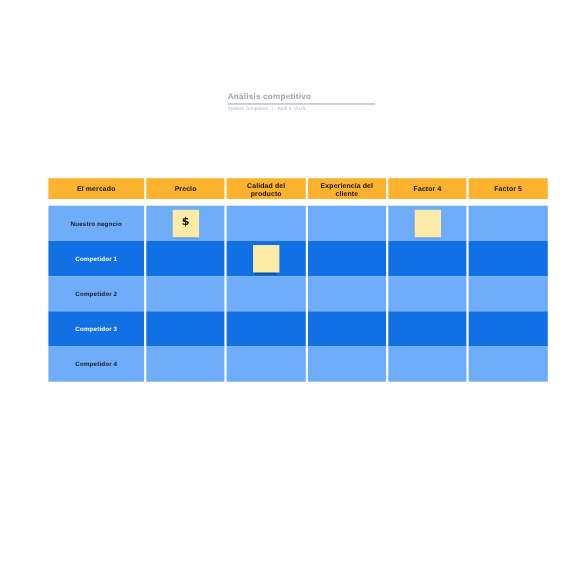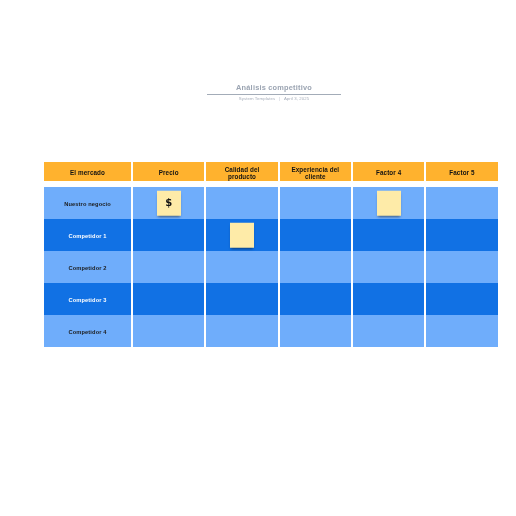--- a/index.html
+++ b/index.html
@@ -8,21 +8,21 @@
     padding: 0;
     width: 516px;
     height: 516px;
     background: #ffffff;
     font-family: "Liberation Sans", sans-serif;
     overflow: hidden;
   }
   #page { position: relative; width: 516px; height: 516px; background: #fff; }
 
   
-  .doc-header { position: absolute; left: 207px; top: 82.6px; width: 134px; text-align: center; }
+  .doc-header { position: absolute; left: 207px; top: 82.6px; width: 134px; }
   .doc-title {
     font-size: 7.4px;
     font-weight: 700;
     letter-spacing: 0.2px;
     color: #9ba4b2;
     line-height: 9px;
     white-space: nowrap;
   }
   .doc-rule { height: 1px; background: #a3acb8; margin-top: 2px; }
   .doc-sub {

